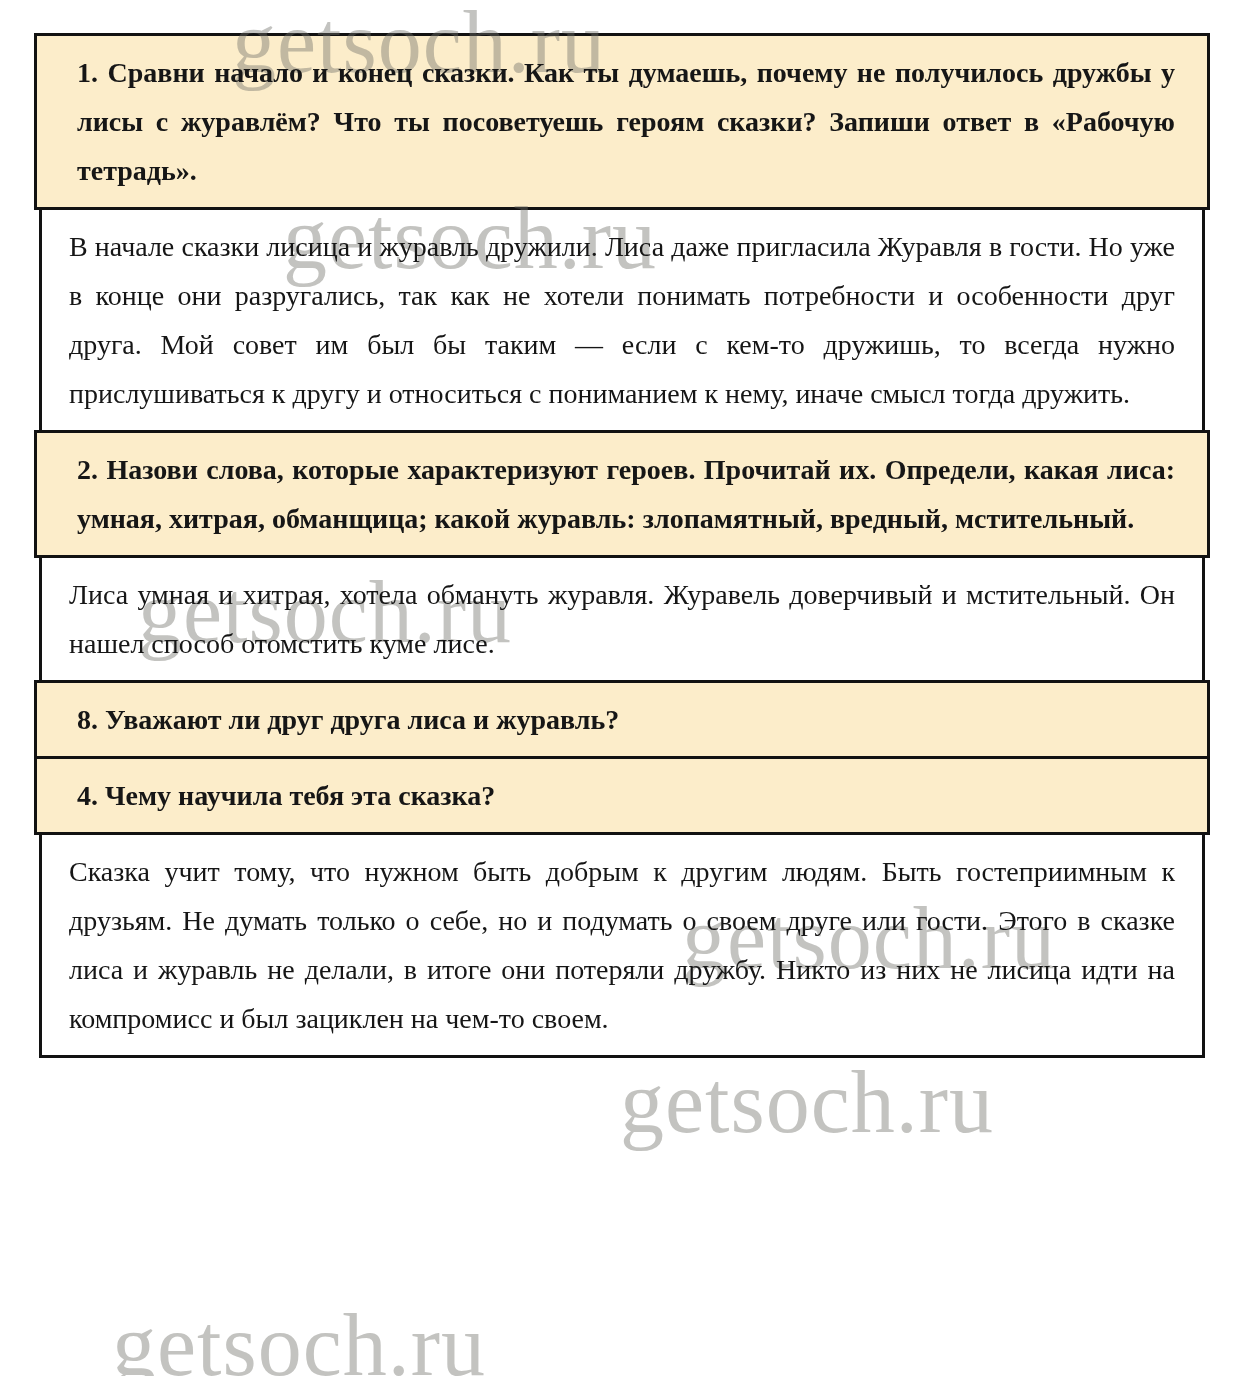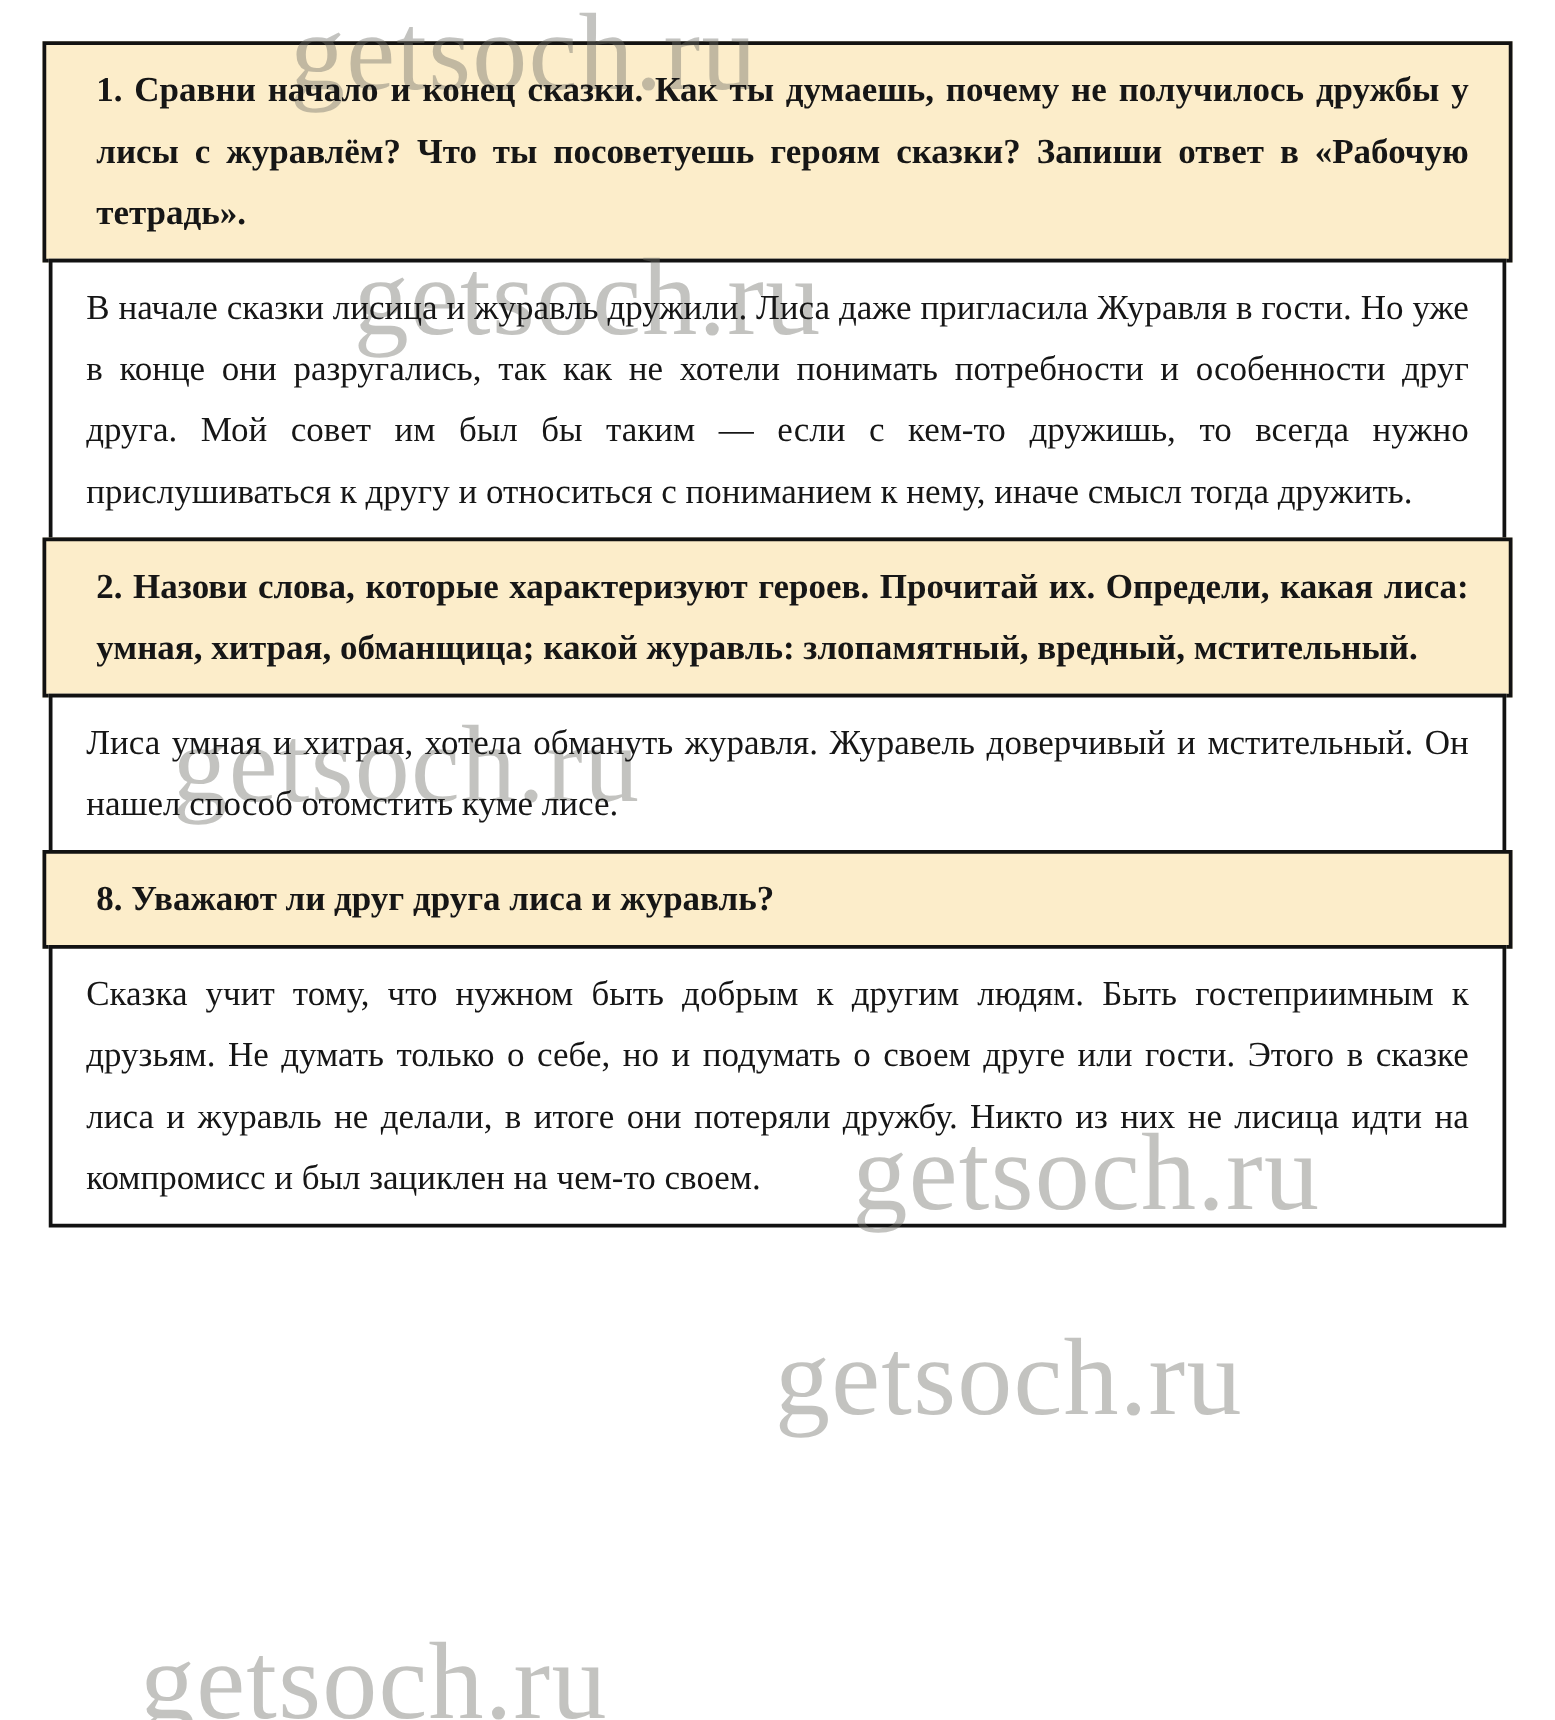--- a/index.html
+++ b/index.html
@@ -75,20 +75,23 @@
   </div>
   <div class="cell question">
     <span class="txt">2. Назови слова, которые характеризуют героев. Прочитай их. Определи, какая лиса: умная, хитрая, обманщица; какой журавль: злопамятный, вредный, мстительный.</span>
   </div>
   <div class="cell answer">
     <span class="txt">Лиса умная и хитрая, хотела обмануть журавля. Журавель доверчивый и мстительный. Он нашел способ отомстить куме лисе.</span>
   </div>
   <div class="cell question">
     <span class="txt">8. Уважают ли друг друга лиса и журавль?</span>
   </div>
+  <div class="cell question">
+    <span class="txt">4. Чему научила тебя эта сказка?</span>
+  </div>
   <div class="cell answer">
     <span class="txt">Сказка учит тому, что нужном быть добрым к другим людям. Быть гостеприимным к друзьям. Не думать только о себе, но и подумать о своем друге или гости. Этого в сказке лиса и журавль не делали, в итоге они потеряли дружбу. Никто из них не лисица идти на компромисс и был зациклен на чем-то своем.</span>
   </div>
 </div>
 
 <span class="wm wm1">getsoch.ru</span>
 <span class="wm wm2">getsoch.ru</span>
 <span class="wm wm3">getsoch.ru</span>
 <span class="wm wm4">getsoch.ru</span>
 <span class="wm wm5">getsoch.ru</span>

